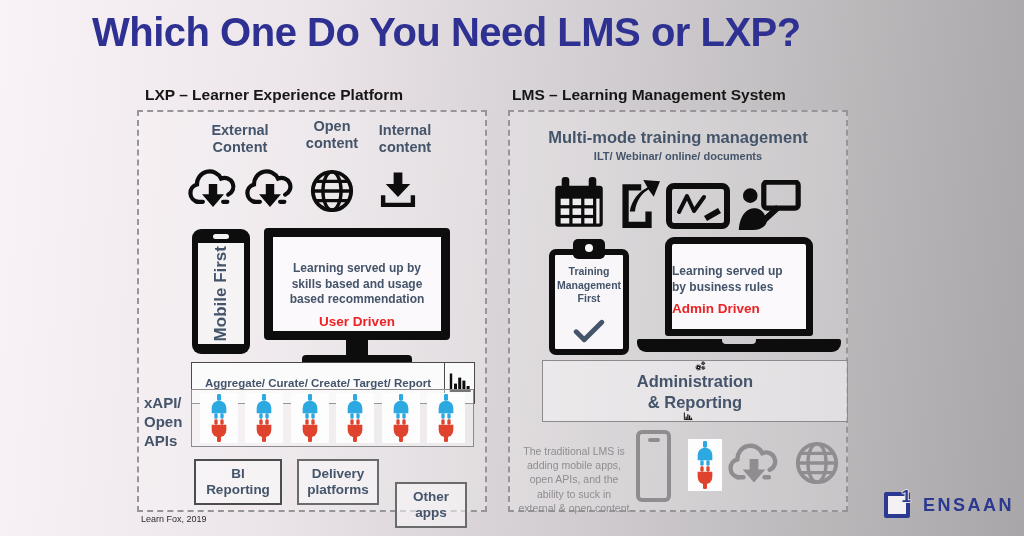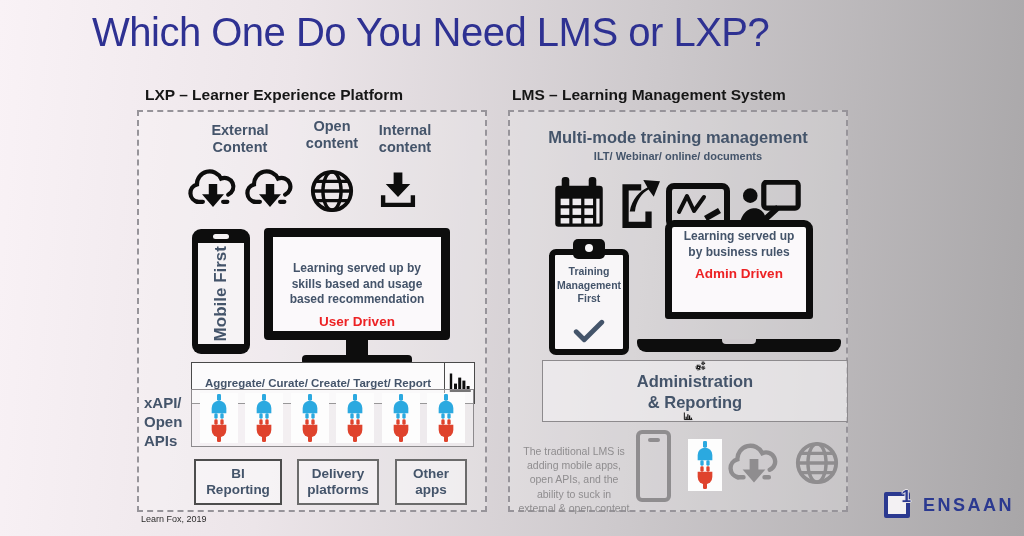--- a/index.html
+++ b/index.html
@@ -6,21 +6,21 @@
   html,body { width:1024px; height:536px; }
   .stage {
     position:relative; width:1024px; height:536px; overflow:hidden;
     background:linear-gradient(95deg,#f9f2f6 0%,#ece5e9 28%,#cdc9cc 62%,#a8a6a8 100%);
     font-family:"Liberation Sans", sans-serif;
   }
   .abs { position:absolute; }
   .pre { white-space:pre-line; }
   .slate { color:var(--slate,#44546a); }
 
-  .title { left:92px; top:10px; width:840px; font-size:40px; font-weight:normal;
+  .title { left:92px; top:10px; width:840px; font-size:40px; font-weight:bold;
            color:var(--title-navy,#2e3192); letter-spacing:-0.5px; }
 
   .panel-header { top:86px; font-size:15.5px; font-weight:bold; color:#161616; }
   .panel { top:110px; height:402px; border:2px dashed #97949a; background:rgba(255,255,255,0.22); }
   #lxp-panel { left:137px; width:350px; }
   #lms-panel { left:508px; width:340px; }
 
   .src-label { font-size:14.5px; font-weight:bold; text-align:center; line-height:1.15; }
   .icon-black { color:#0d0d0d; }
   .icon-gray  { color:var(--gray-icon,#8f8d8f); }
@@ -56,40 +56,40 @@
              justify-content:space-evenly; }
   .plug-tile { width:38px; height:50px; background:#fdfdfd; display:flex;
                align-items:center; justify-content:center; }
 
   
   .out-box { top:347px; height:46px; border:2px solid #4d4d4d; background:rgba(252,250,252,0.55);
              display:flex; align-items:center; justify-content:center; text-align:center;
              font-size:13.5px; font-weight:bold; line-height:1.2; }
   #box-bi { left:55px; width:88px; }
   #box-delivery { left:158px; width:82px; border-color:#6b6b6b; }
-  #box-other { left:256px; width:72px; border-color:#6b6b6b; }
+  #box-other { left:256px; width:72px; border-color:#6b6b6b;margin-top:23px; }
 
   .source-note { left:141px; top:514px; font-size:9px; color:#2d2d2d; }
 
   
   .lms-heading { top:16px; width:100%; text-align:center; font-size:16.5px; font-weight:bold; }
   .lms-subheading { top:38px; width:100%; text-align:center; font-size:11px; font-weight:bold; }
 
   .clipboard { left:39px; top:137px; width:80px; height:106px; background:#f8f6f8;
                border:6px solid #0d0d0d; border-radius:7px; }
   .clip { position:absolute; top:-16px; left:50%; transform:translateX(-50%);
           width:32px; height:20px; background:#0d0d0d; border-radius:5px; }
   .clip .hole { position:absolute; top:5px; left:50%; transform:translateX(-50%);
                 width:8px; height:8px; background:#f8f6f8; border-radius:50%; }
   .clip-text { margin-top:10px; text-align:center; font-size:10.5px; font-weight:bold; line-height:1.3; }
   .clip-check { position:absolute; bottom:6px; left:50%; transform:translateX(-50%); }
 
-  .laptop-screen { left:155px; top:108px; width:148px; height:99px; background:#fbf9fb;
+  .laptop-screen { left:155px; top:125px; width:148px; height:99px; background:#fbf9fb;
                    border:7px solid #0d0d0d; border-radius:9px 9px 3px 3px;
-                   text-align:center; padding-top:2px; }
+                   text-align:left; padding-top:20px; }
   .laptop-base { left:127px; top:227px; width:204px; height:13px; background:#0d0d0d;
                  border-radius:2px 2px 9px 9px; }
   .laptop-base .notch { position:absolute; top:0; left:50%; transform:translateX(-50%);
                         width:34px; height:5px; background:#cfcbce; border-radius:0 0 4px 4px; }
 
   .admin-box { left:32px; top:248px; width:306px; height:62px; border:1px solid #8d8a8d;
                background:rgba(250,248,250,0.5); display:flex; align-items:center;flex-direction:column; }
   .admin-box .gears { margin-left:12px; }
   .admin-box .lbl { flex:1; text-align:center; font-size:16.5px; font-weight:bold; line-height:1.25; }
   .admin-box .chart { margin-right:14px; }

